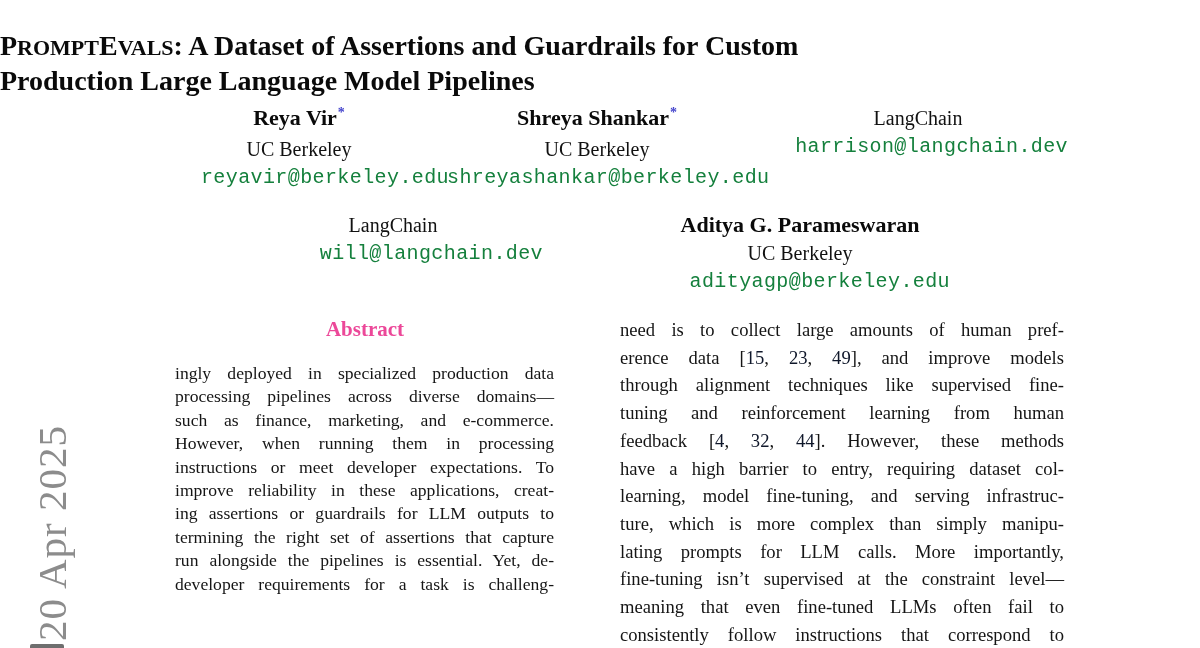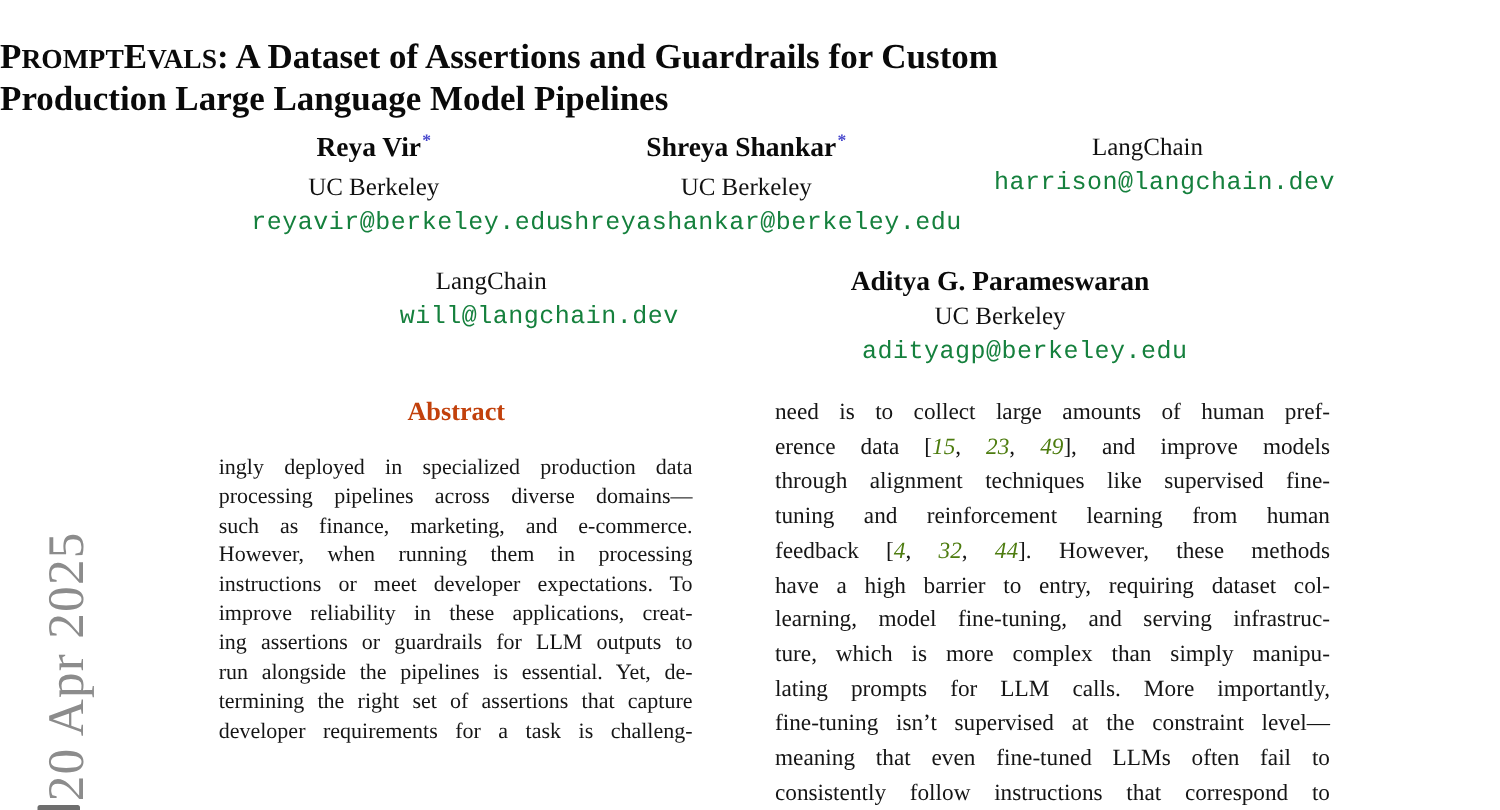--- a/index.html
+++ b/index.html
@@ -35,35 +35,35 @@
   }
   .mark{color:#4545cc;font-size:14px;position:relative;top:-8px;margin-left:1px;font-weight:bold;}
   #author-1{left:149px;top:104px;width:300px;}
   #author-2{left:447px;top:104px;width:300px;}
   #author-3{left:768px;top:104px;width:300px;}
   #author-4{left:243px;top:211px;width:300px;}
   #author-5{left:650px;top:211px;width:300px;}
   
   .abstract-heading{
     position:absolute;left:155px;top:317px;width:420px;text-align:center;
-    font-size:21px;font-weight:bold;color:#c2410c;
+    font-size:21px;font-weight:bold;color:#ec4899;
   }
   .abstract-body{
     position:absolute;left:175px;top:362px;width:379px;
     font-size:17.6px;line-height:23.4px;color:#151515;
   }
   
   .intro-body{
     position:absolute;left:620px;top:316px;width:444px;
     font-size:18.6px;line-height:27.7px;color:#151515;
   }
   .jline{
     text-align:justify;text-align-last:justify;white-space:nowrap;overflow:visible;
   }
-  .cite{color:#4d7c0f;text-decoration:none;cursor:pointer;font-style:italic;}
+  .cite{color:#0f172a;text-decoration:none;cursor:pointer;}
 </style>
 </head>
 <body>
 
 <div class="arxiv-date">20 Apr 2025</div>
 <div class="arxiv-sliver"></div>
 
 <div class="paper-title">
   <div><span>P</span><span class="sc-small">ROMPT</span><span>E</span><span class="sc-small">VALS</span><span>: A Dataset of Assertions and Guardrails for Custom</span></div>
   <div>Production Large Language Model Pipelines</div>
@@ -96,22 +96,22 @@
 
 <div class="abstract-heading">Abstract</div>
 <div class="abstract-body">
   <div class="jline">ingly deployed in specialized production data</div>
   <div class="jline">processing pipelines across diverse domains—</div>
   <div class="jline">such as finance, marketing, and e-commerce.</div>
   <div class="jline">However, when running them in processing</div>
   <div class="jline">instructions or meet developer expectations. To</div>
   <div class="jline">improve reliability in these applications, creat-</div>
   <div class="jline">ing assertions or guardrails for LLM outputs to</div>
+  <div class="jline">termining the right set of assertions that capture</div>
   <div class="jline">run alongside the pipelines is essential. Yet, de-</div>
-  <div class="jline">termining the right set of assertions that capture</div>
   <div class="jline">developer requirements for a task is challeng-</div>
 </div>
 
 <div class="intro-body">
   <div class="jline">need is to collect large amounts of human pref-</div>
   <div class="jline"><span>erence data [</span><a class="cite">15</a><span>, </span><a class="cite">23</a><span>, </span><a class="cite">49</a><span>], and improve models</span></div>
   <div class="jline">through alignment techniques like supervised fine-</div>
   <div class="jline">tuning and reinforcement learning from human</div>
   <div class="jline"><span>feedback [</span><a class="cite">4</a><span>, </span><a class="cite">32</a><span>, </span><a class="cite">44</a><span>]. However, these methods</span></div>
   <div class="jline">have a high barrier to entry, requiring dataset col-</div>

